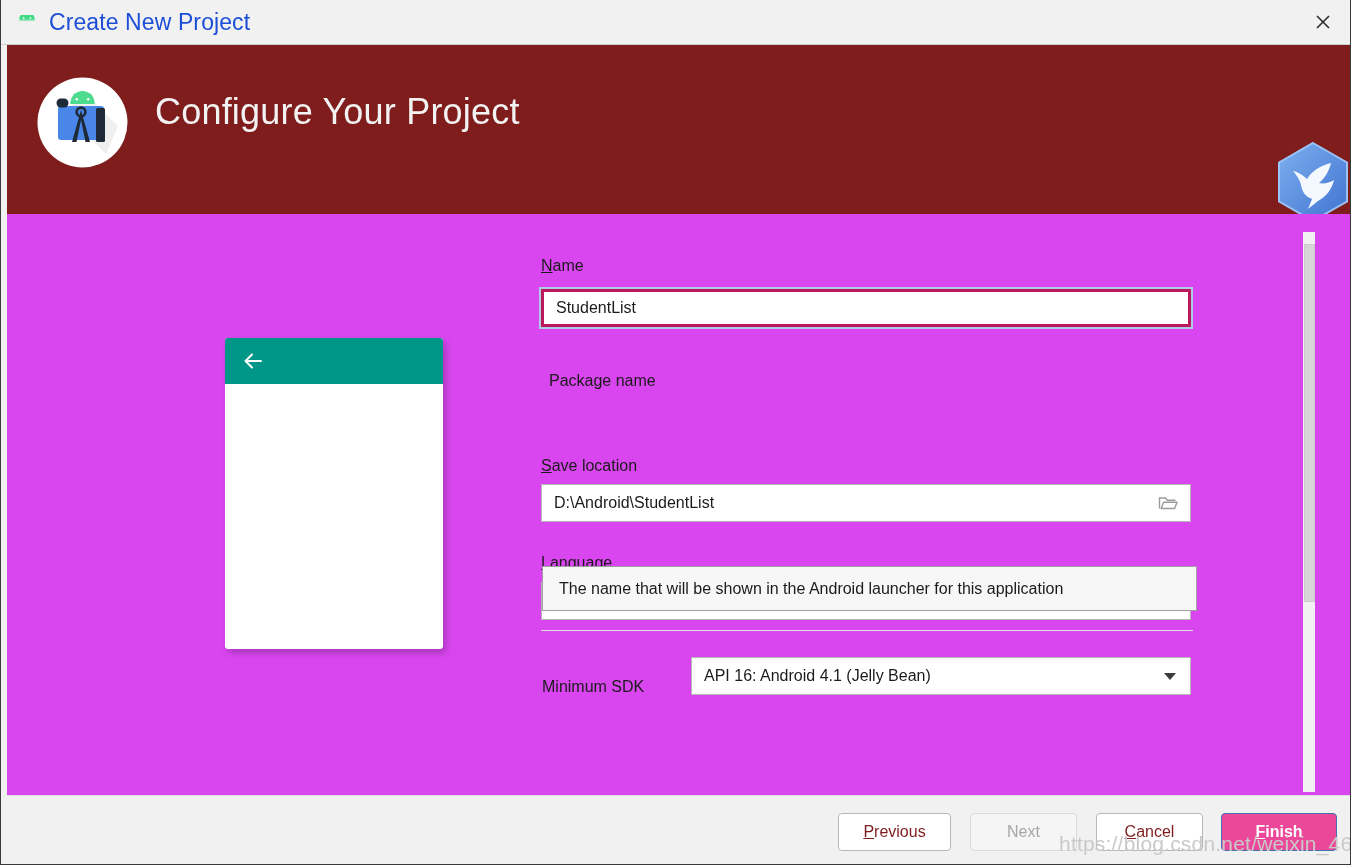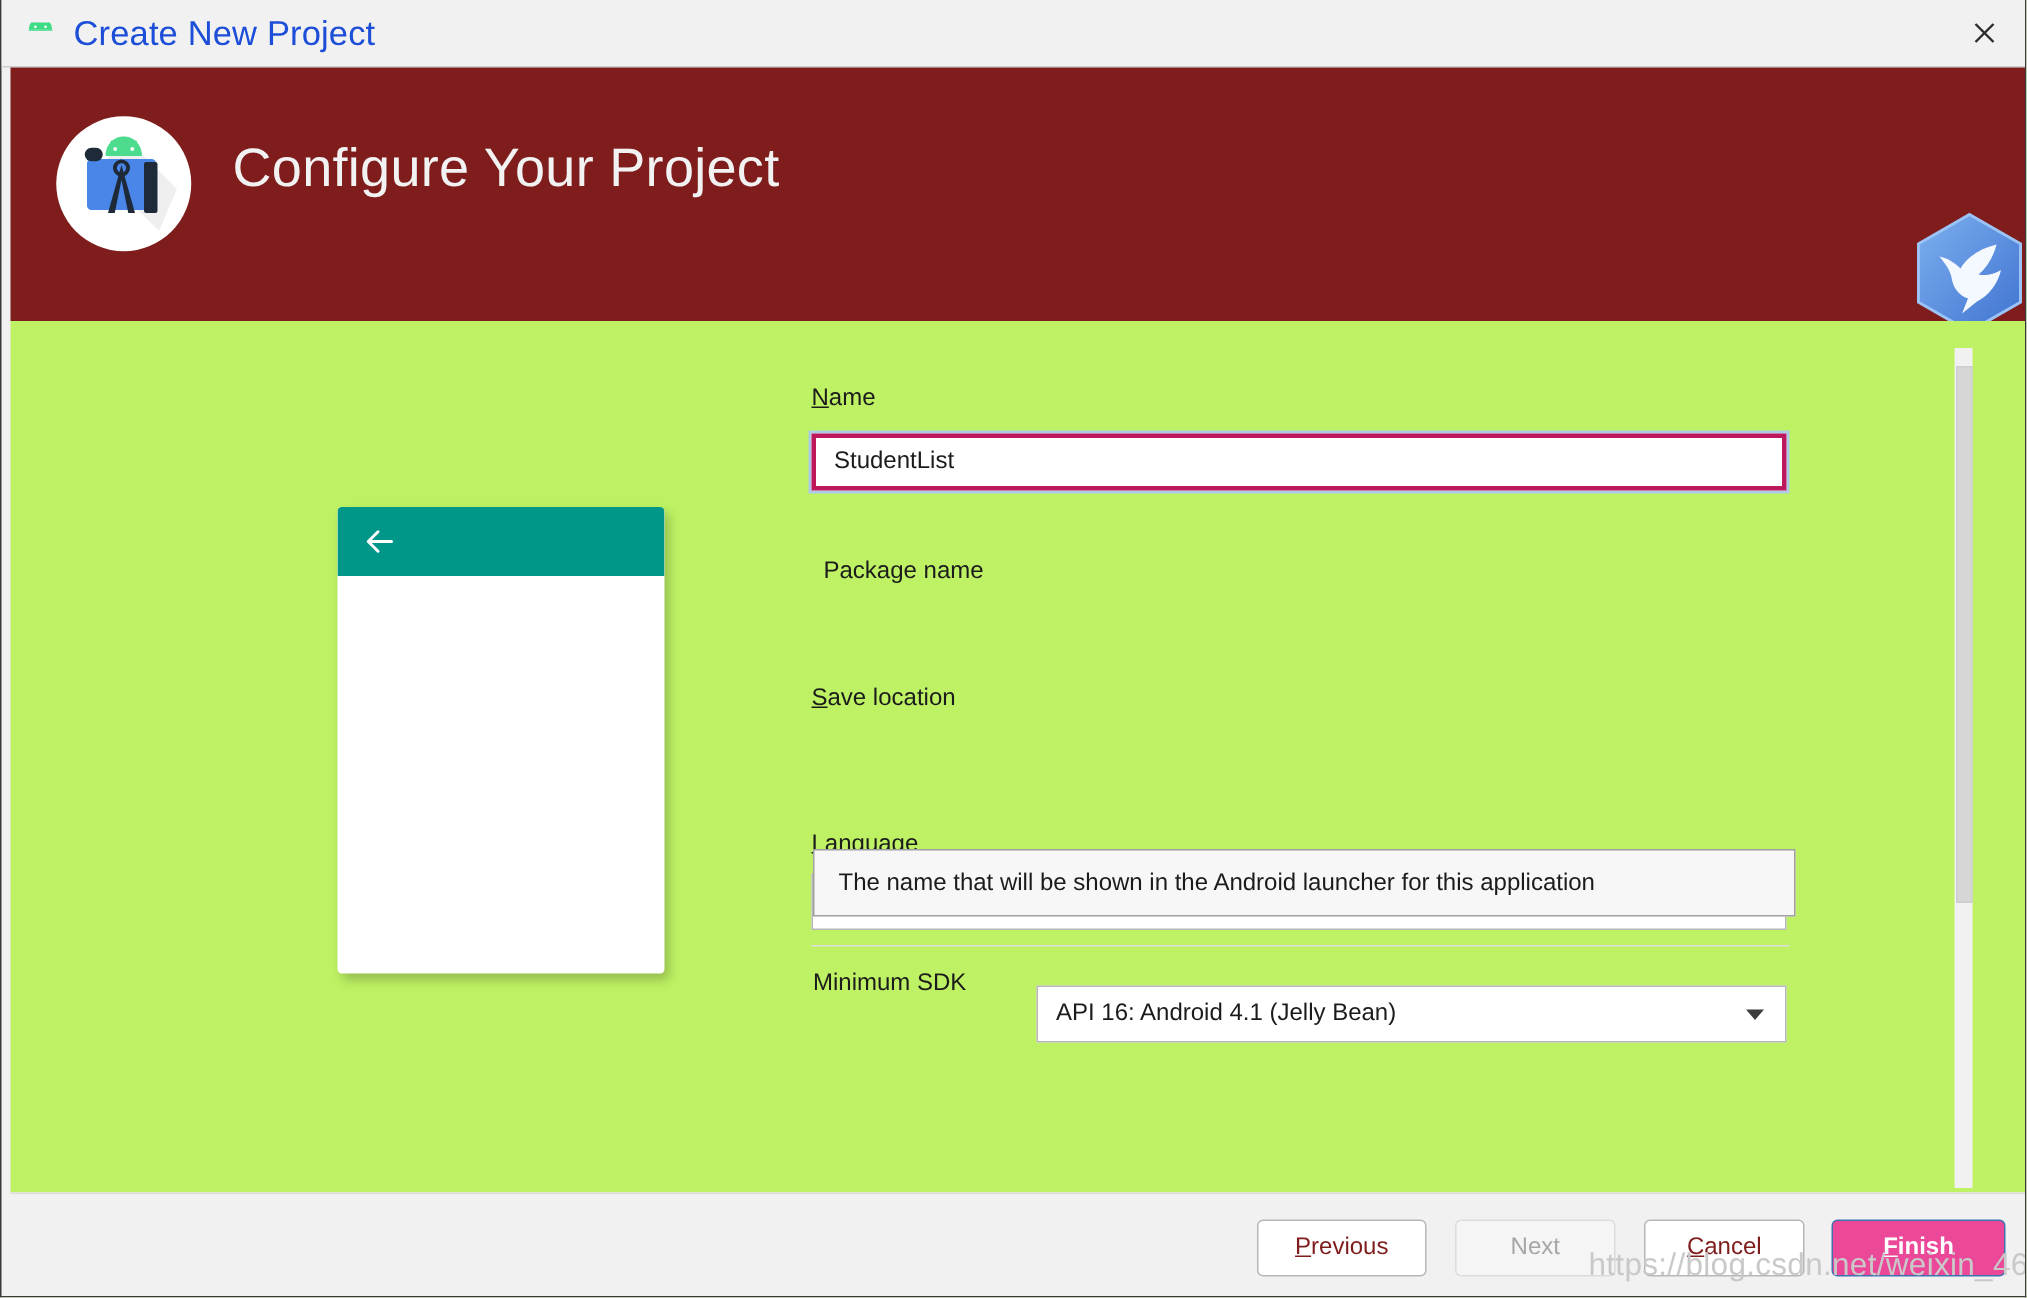--- a/index.html
+++ b/index.html
@@ -99,21 +99,21 @@
     height: 92px;
   }
 
   
   .content {
     position: absolute;
     left: 6px;
     top: 214px;
     width: 1345px;
     height: 581px;
-    background: #bef264;
+    background: #d946ef;
   }
 
   
   .preview-card {
     position: absolute;
     left: 218px;
     top: 124px;
     width: 218px;
     height: 311px;
     background: #ffffff;
@@ -372,32 +372,41 @@
         <span>StudentList</span>
       </div>
 
       <div class="field-label" style="left:13px; top:130px;margin-top:28px;">
         <span>Package name</span>
       </div>
 
       <div class="field-label" style="left:5px; top:243px;">
         <u>S</u><span>ave location</span>
       </div>
+      <div class="textfield" style="left:5px; top:270px; width:650px; height:38px;">
+        <span>D:\Android\StudentList</span>
+        <span class="folder-icon">
+          <svg width="20" height="18" viewBox="0 0 20 18">
+            <path d="M1.5 14.5 L1.5 4 L7.5 4 L9.3 6.2 L17.5 6.2" fill="none" stroke="#9b9b9b" stroke-width="1.4"></path>
+            <path d="M3.2 14.5 L5.6 8.2 L19 8.2 L16.6 14.5 Z" fill="none" stroke="#9b9b9b" stroke-width="1.4" stroke-linejoin="round"></path>
+          </svg>
+        </span>
+      </div>
 
       <div class="field-label" style="left:5px; top:340px;">
         <u>L</u><span>anguage</span>
       </div>
       <div class="combo" style="left:5px; top:368px; width:650px; height:38px;">
         <span>Java</span>
         <span class="combo-arrow"></span>
       </div>
 
       <div class="separator"></div>
 
-      <div class="field-label" style="left:6px; top:433px;">
+      <div class="field-label" style="left:6px; top:464px;">
         <span>Minimum SDK</span>
       </div>
       <div class="combo" style="left:155px; top:443px; width:500px; height:38px;">
         <span>API 16: Android 4.1 (Jelly Bean)</span>
         <span class="combo-arrow"></span>
       </div>
 
     </div>
 
     <div class="scrollbar-track">

